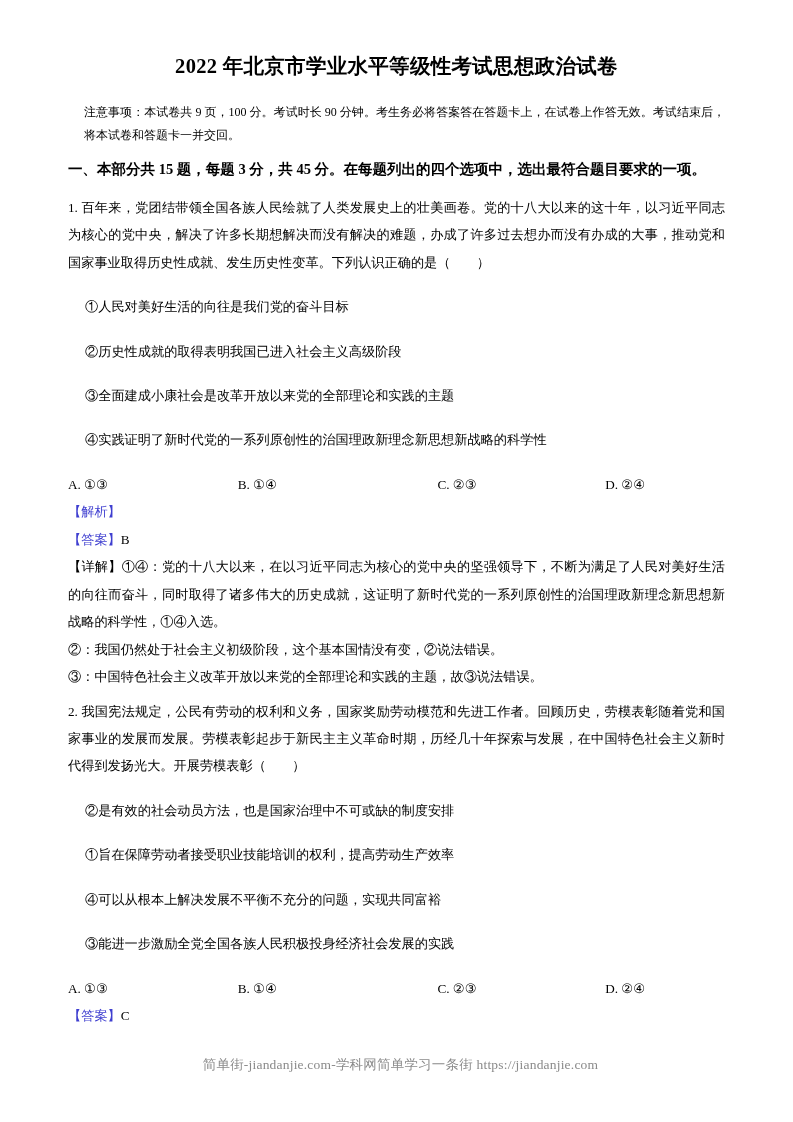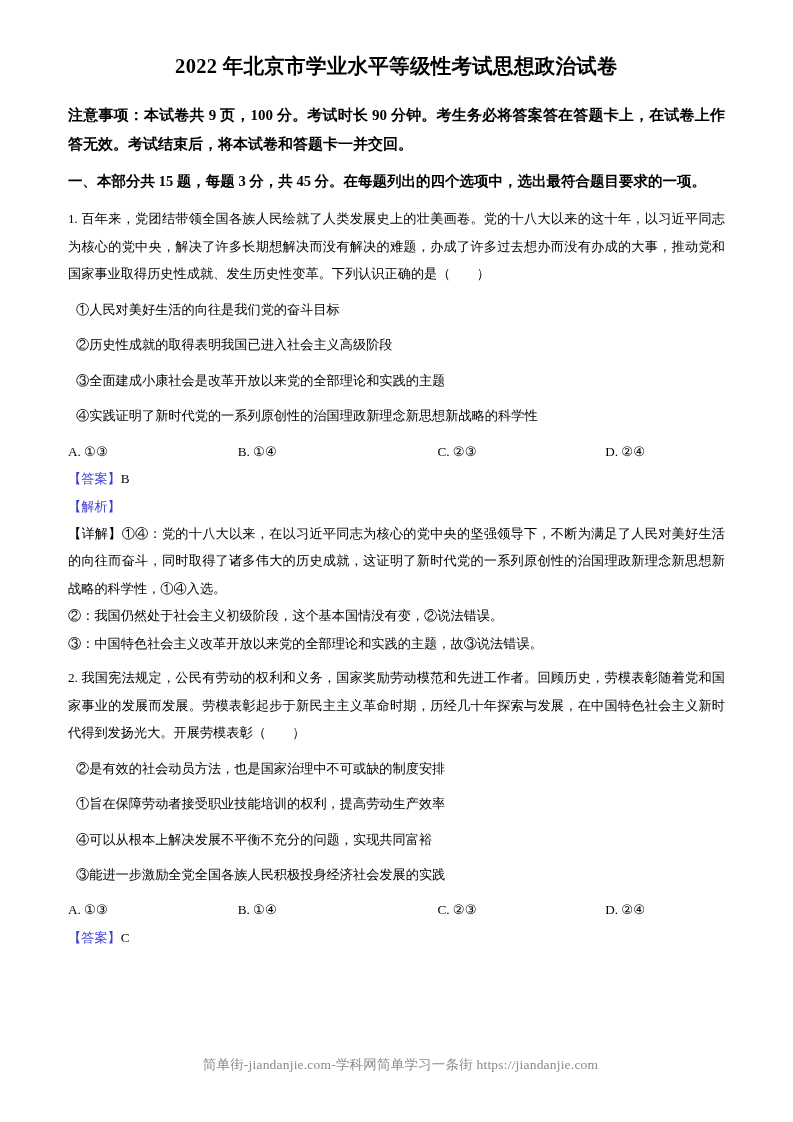--- a/index.html
+++ b/index.html
@@ -23,44 +23,44 @@
   }
   .doc-title {
     text-align: center;
     font-size: 20.5px;
     font-weight: bold;
     letter-spacing: 0.3px;
     margin: 0 0 20px 0;
     line-height: 1.4;
   }
   .notice {
-    font-size: 15px;
-    font-weight: bold;
+    font-size: 12px;
+    font-weight: normal;
     line-height: 1.95;
-    margin: 0 0 8px 0;
+    margin: 0 0 8px 16px;
     text-align: justify;
   }
   .section-head {
     font-size: 14.5px;
     font-weight: bold;
     line-height: 1.95;
     margin: 0 0 10px 0;
     text-align: justify;
   }
   .q-stem {
     font-size: 13.2px;
     line-height: 2.08;
     margin: 0 0 0 0;
     text-align: justify;
     text-justify: inter-ideograph;
   }
   .opt-line {
     font-size: 13.2px;
     line-height: 2.08;
-    margin: 8px;
+    margin: 17px;
   }
   .choices {
     font-size: 13.2px;
     line-height: 2.08;
     margin: 0;
     display: flex;
     width: 100%;
   }
   .choices span {
     display: inline-block;
@@ -115,22 +115,22 @@
     <p class="opt-line">①人民对美好生活的向往是我们党的奋斗目标</p>
     <p class="opt-line">②历史性成就的取得表明我国已进入社会主义高级阶段</p>
     <p class="opt-line">③全面建成小康社会是改革开放以来党的全部理论和实践的主题</p>
     <p class="opt-line">④实践证明了新时代党的一系列原创性的治国理政新理念新思想新战略的科学性</p>
     <div class="choices">
       <span class="ch-a">A. ①③</span>
       <span class="ch-b">B. ①④</span>
       <span class="ch-c">C. ②③</span>
       <span class="ch-d">D. ②④</span>
     </div>
+    <p class="ans-line tagblue">【解析】</p>
     <p class="ans-line"><span class="tagblue">【答案】</span><span>B</span></p>
-    <p class="ans-line tagblue">【解析】</p>
     <p class="para">【详解】①④：党的十八大以来，在以习近平同志为核心的党中央的坚强领导下，不断为满足了人民对美好生活的向往而奋斗，同时取得了诸多伟大的历史成就，这证明了新时代党的一系列原创性的治国理政新理念新思想新战略的科学性，①④入选。</p>
     <p class="para">②：我国仍然处于社会主义初级阶段，这个基本国情没有变，②说法错误。</p>
     <p class="para">③：中国特色社会主义改革开放以来党的全部理论和实践的主题，故③说法错误。</p>
   </div>
 
   <div class="block-gap"></div>
 
   <div>
     <p class="q-stem">2. 我国宪法规定，公民有劳动的权利和义务，国家奖励劳动模范和先进工作者。回顾历史，劳模表彰随着党和国家事业的发展而发展。劳模表彰起步于新民主主义革命时期，历经几十年探索与发展，在中国特色社会主义新时代得到发扬光大。开展劳模表彰（　　）</p>
     <p class="opt-line">②是有效的社会动员方法，也是国家治理中不可或缺的制度安排</p>

